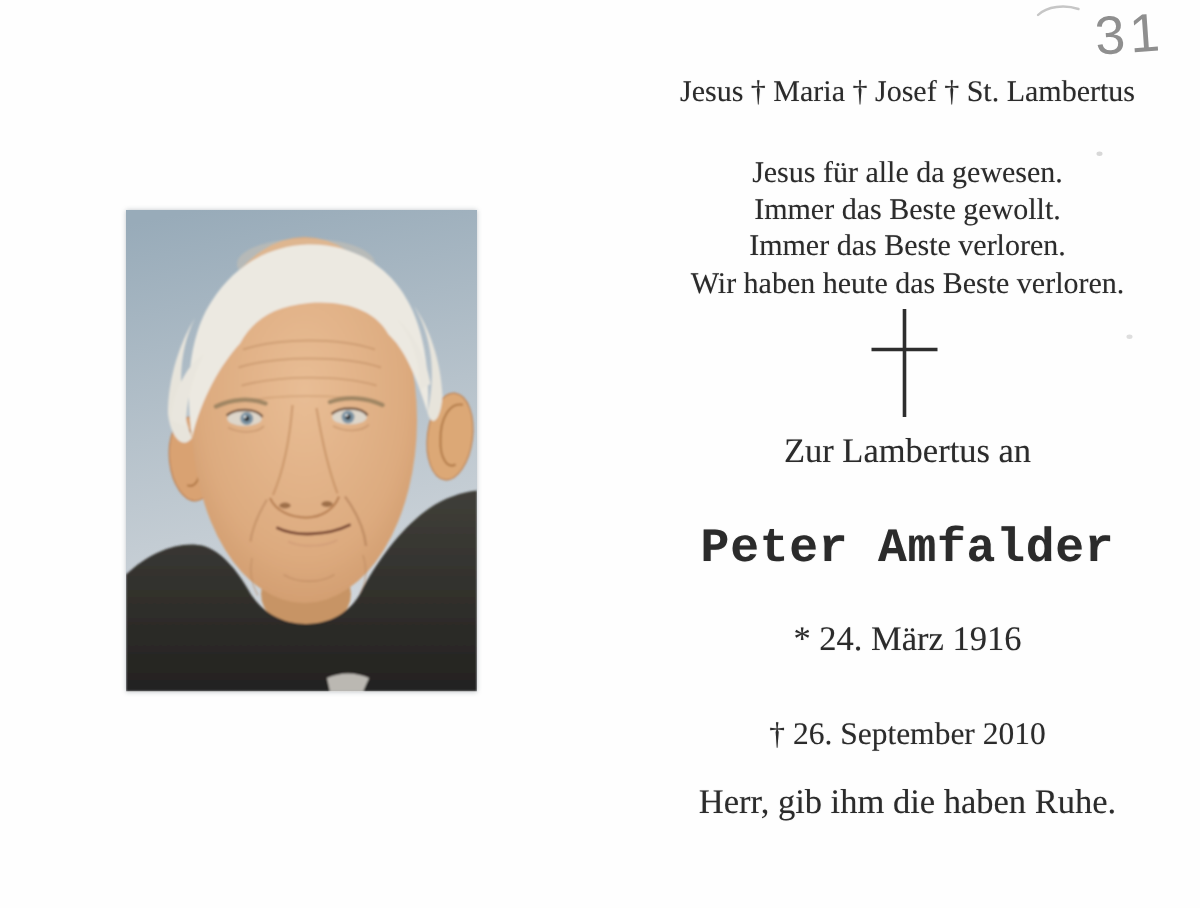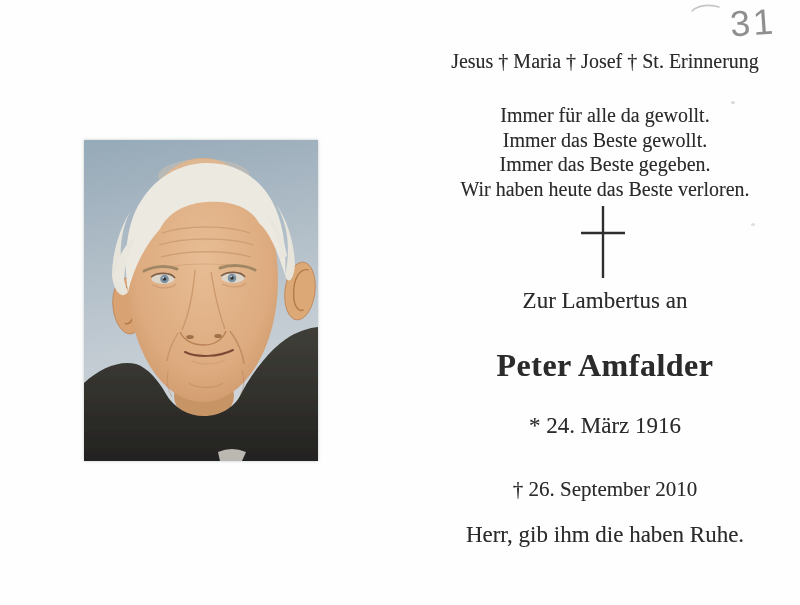--- a/index.html
+++ b/index.html
@@ -11,21 +11,21 @@
          box-shadow:0 0 3px rgba(120,130,140,.45);}
   .photo svg{display:block;width:234px;height:321px;}
 
   
   .rcol{position:absolute;left:410px;top:0;width:390px;height:605px;}
   .tline{position:absolute;left:0;width:100%;text-align:center;color:#2b2b2b;
          text-shadow:0 0 .6px rgba(43,43,43,.35);white-space:nowrap;}
   .invocation{top:50px;font-size:20px;}
   .poem{top:103px;font-size:20px;line-height:24.5px;}
   .intro{top:288px;font-size:23px;}
-  .name{top:347px;font-size:32px;font-weight:bold;letter-spacing:.5px;}
+  .name{top:347px;font-size:32px;font-weight:bold;letter-spacing:.5px;font-family:Liberation Mono, monospace;}
   .birth{top:413px;font-size:23px;}
   .death{top:477px;font-size:21px;}
   .closing{top:522px;font-size:23px;}
 
   
   .cross{position:absolute;left:580px;top:204px;width:46px;height:76px;}
 
   
   .handwritten{position:absolute;left:730px;top:2px;font-family:"Liberation Sans",sans-serif;
                font-size:36px;color:#8f8f8f;letter-spacing:3px;transform:rotate(-4deg);
@@ -135,26 +135,26 @@
         <path d="M 0,243 C 16,228 36,220 52,224 C 64,228 74,240 82,254 C 90,268 104,276 120,276
                  C 138,276 152,266 158,252 C 170,230 186,210 202,199 C 212,192 224,188 234,187
                  L 234,321 L 0,321 Z" fill="url(#jacketGrad)"></path>
 
         <path d="M 134,312 Q 148,306 162,312 L 158,321 L 136,321 Z" fill="#ccc9c2" opacity="0.9"></path>
       </g>
     </svg>
   </div>
 
   <div class="rcol">
-    <div class="tline invocation">Jesus † Maria † Josef † St. Erinnerung</div>
+    <div class="tline invocation">Jesus † Maria † Josef † St. Lambertus</div>
 
     <div class="tline poem">
-      <div>Immer für alle da gewollt.</div>
+      <div>Jesus für alle da gewesen.</div>
       <div>Immer das Beste gewollt.</div>
-      <div>Immer das Beste gegeben.</div>
+      <div>Immer das Beste verloren.</div>
       <div>Wir haben heute das Beste verloren.</div>
     </div>
 
     <div class="tline intro">Zur Lambertus an</div>
     <div class="tline name">Peter Amfalder</div>
     <div class="tline birth">* 24. März 1916</div>
     <div class="tline death">† 26. September 2010</div>
     <div class="tline closing">Herr, gib ihm die haben Ruhe.</div>
   </div>
 

